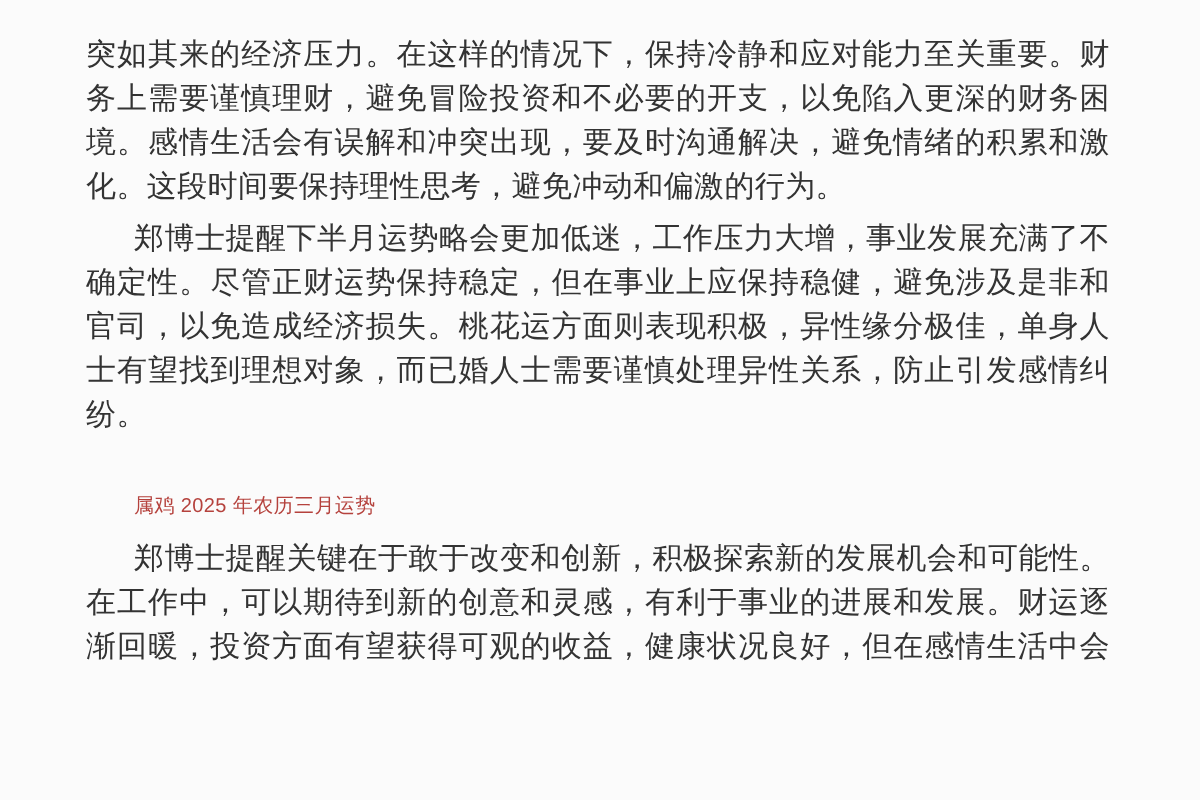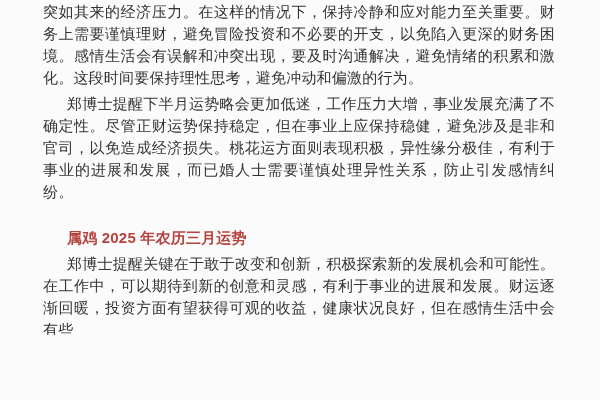--- a/index.html
+++ b/index.html
@@ -9,48 +9,48 @@
   body {
     width: 600px;
     height: 400px;
     overflow: hidden;
     background: #fbfbfb;
   }
   .article {
     box-sizing: border-box;
     width: 600px;
     height: 335px;
-    padding: 1px 45px 0 43px;
+    padding: 17px 45px 0 43px;
     overflow: hidden;
     font-family: "Liberation Sans", "DejaVu Sans", sans-serif;
     font-size: 15px;
     line-height: 22px;
     color: #333333;
     text-align: justify;
     letter-spacing: 0.2px;
   }
   .article p.body {
     margin: 4px 0 0 0;
   }
   .article p.body:first-child {
     margin-top: 0;
   }
   .article .indent {
     text-indent: 24px;
   }
   .article h3.heading {
     margin: 24px 0 2px 0;
-    font-size: 15px;
+    font-size: 10px;
     line-height: 22px;
-    font-weight: bold;
+    font-weight: normal;
     text-indent: 24px;
     text-align: left;
   }
 </style>
 </head>
 <body style="background: rgb(251, 251, 251);">
 
 <div class="article" style="color: rgb(51, 51, 51);">
     <p class="body">突如其来的经济压力。在这样的情况下，保持冷静和应对能力至关重要。财务上需要谨慎理财，避免冒险投资和不必要的开支，以免陷入更深的财务困境。感情生活会有误解和冲突出现，要及时沟通解决，避免情绪的积累和激化。这段时间要保持理性思考，避免冲动和偏激的行为。</p>
-    <p class="body indent">郑博士提醒下半月运势略会更加低迷，工作压力大增，事业发展充满了不确定性。尽管正财运势保持稳定，但在事业上应保持稳健，避免涉及是非和官司，以免造成经济损失。桃花运方面则表现积极，异性缘分极佳，有利于事业的进展和发展，而已婚人士需要谨慎处理异性关系，防止引发感情纠纷。</p>
+    <p class="body indent">郑博士提醒下半月运势略会更加低迷，工作压力大增，事业发展充满了不确定性。尽管正财运势保持稳定，但在事业上应保持稳健，避免涉及是非和官司，以免造成经济损失。桃花运方面则表现积极，异性缘分极佳，单身人士有望找到理想对象，而已婚人士需要谨慎处理异性关系，防止引发感情纠纷。</p>
     <h3 class="heading" style="color: rgb(181, 66, 61);">属鸡 2025 年农历三月运势</h3>
     <p class="body indent">郑博士提醒关键在于敢于改变和创新，积极探索新的发展机会和可能性。在工作中，可以期待到新的创意和灵感，有利于事业的进展和发展。财运逐渐回暖，投资方面有望获得可观的收益，健康状况良好，但在感情生活中会有些</p>
   </div>
 
 </body></html>

